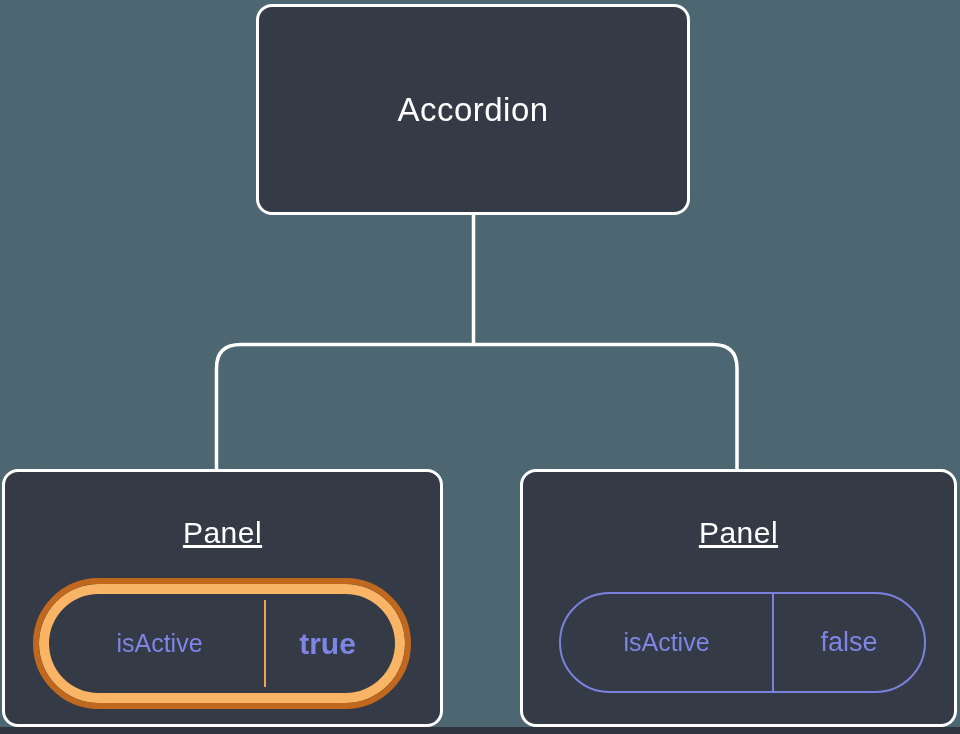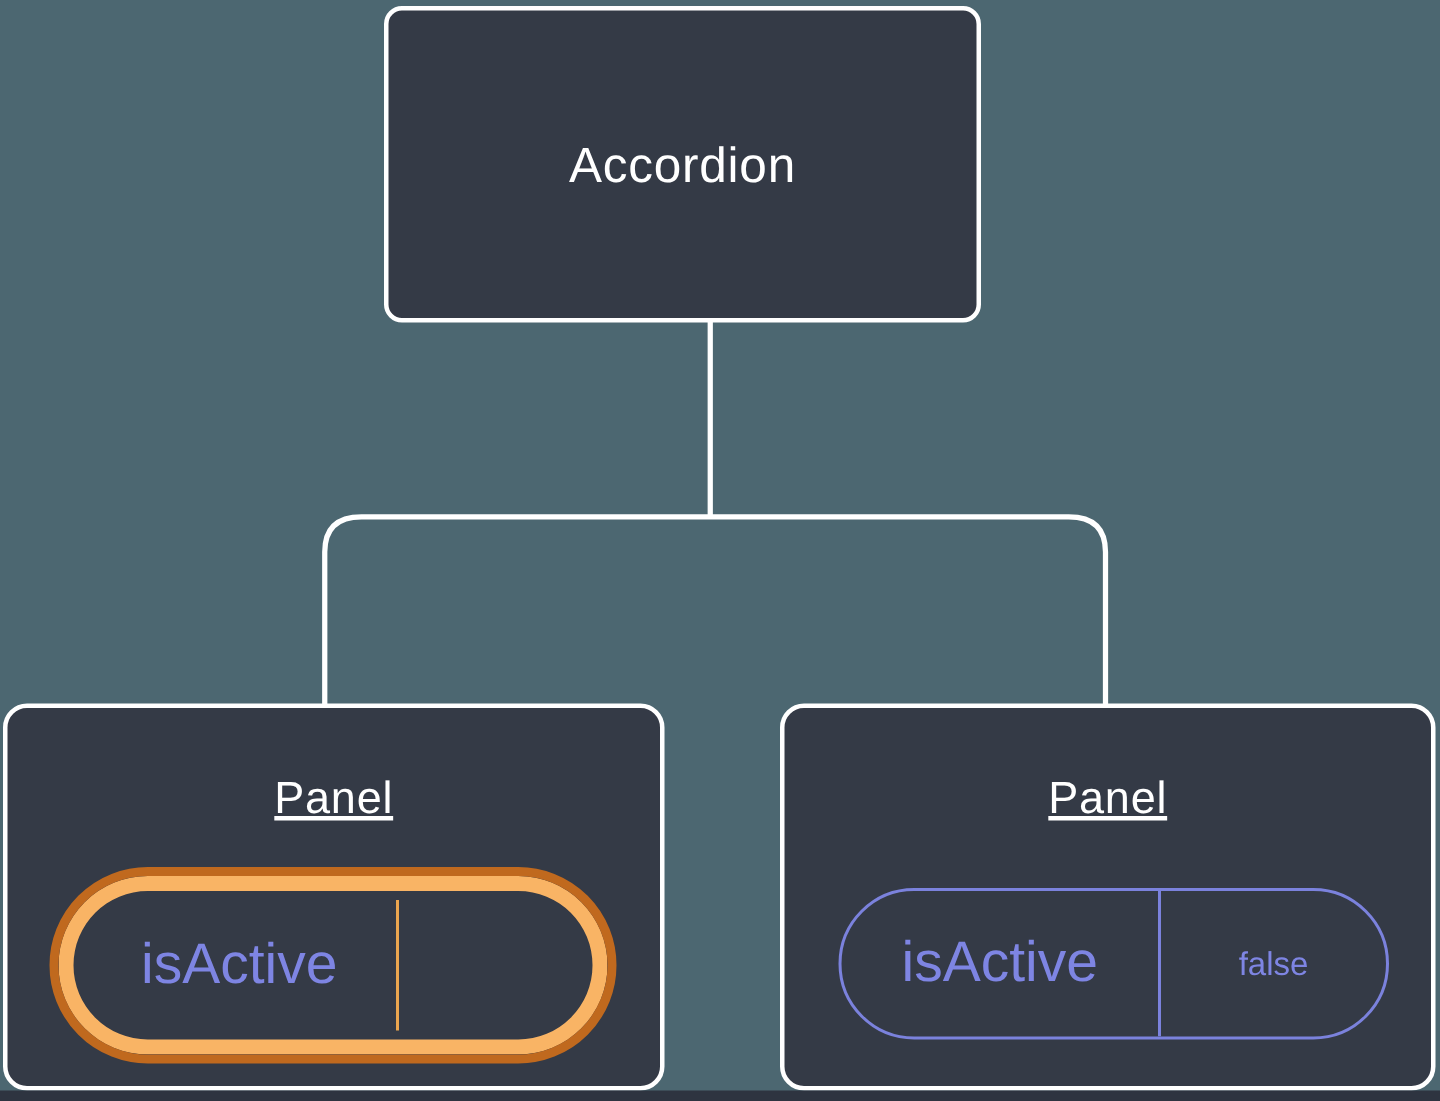--- a/index.html
+++ b/index.html
@@ -9,21 +9,21 @@
     font-family:"Liberation Sans",sans-serif;
   }
   .node{
     position:absolute;box-sizing:border-box;
     background:#343A46;border:3px solid #FFFFFF;border-radius:16px;
   }
   .node-title{
     position:absolute;left:0;right:0;text-align:center;
     color:#FFFFFF;font-weight:500;letter-spacing:0.5px;
   }
-  #root-node{left:256px;top:4px;width:398px;height:211px;border-radius:12px;}
+  #root-node{left:256px;top:4px;width:434px;height:211px;}
   #root-title{top:0;bottom:0;display:flex;align-items:center;justify-content:center;font-size:33px;}
   #panel-left{left:2px;top:469px;width:441px;height:258px;}
   #panel-right{left:520px;top:469px;width:437px;height:258px;}
   .panel-title{top:44px;font-size:30px;text-decoration:underline;}
   #connector-svg{position:absolute;left:0;top:0;pointer-events:none;}
   
   #pill-active{
     position:absolute;left:28px;top:106px;width:378px;height:131px;
     box-sizing:border-box;border:6px solid #C0691E;border-radius:999px;
     background:#343A46;box-shadow:inset 0 0 0 10px #F9B465;
@@ -45,22 +45,22 @@
     box-sizing:border-box;border:2.5px solid #7B82DD;border-radius:999px;
     display:flex;align-items:stretch;overflow:hidden;
   }
   #pill-plain .cell-name{
     width:211px;border-right:2px solid #7B82DD;
     display:flex;align-items:center;justify-content:center;
   }
   #pill-plain .cell-value{
     flex:1;display:flex;align-items:center;justify-content:center;
   }
-  .prop-name{color:#7E85E3;font-size:38px;}
-  .prop-value{color:#7E85E3;font-size:22px;}
+  .prop-name{color:#7E85E3;font-size:25px;}
+  .prop-value{color:#7E85E3;font-size:27px;}
   .prop-value.bold{font-weight:bold;font-size:30px;}
   #bottom-strip{position:absolute;left:0;top:727px;width:960px;height:7px;background:#2E3440;}
 </style>
 </head>
 <body>
 
 <svg id="connector-svg" width="960" height="734" viewBox="0 0 960 734">
   <path d="M473.5 212 L473.5 346" stroke="#FFFFFF" stroke-width="3.5" fill="none"></path>
   <path d="M216.5 471 L216.5 368 Q216.5 344.5 241 344.5 L712.5 344.5 Q737 344.5 737 368 L737 471" stroke="#FFFFFF" stroke-width="3.5" fill="none"></path>
 </svg>
@@ -69,20 +69,23 @@
   <div class="node-title" id="root-title">Accordion</div>
 </div>
 
 <div class="node" id="panel-left">
   <div class="node-title panel-title">Panel</div>
   <div id="pill-active">
     <div class="pill-inner">
       <div class="cell-name">
         <span class="prop-name">isActive</span>
       </div>
+      <div class="cell-value">
+        <span class="prop-value bold">true</span>
+      </div>
     </div>
   </div>
 
 </div>
 
 <div class="node" id="panel-right">
   <div class="node-title panel-title">Panel</div>
   <div id="pill-plain">
     <div class="cell-name">
       <span class="prop-name">isActive</span>

